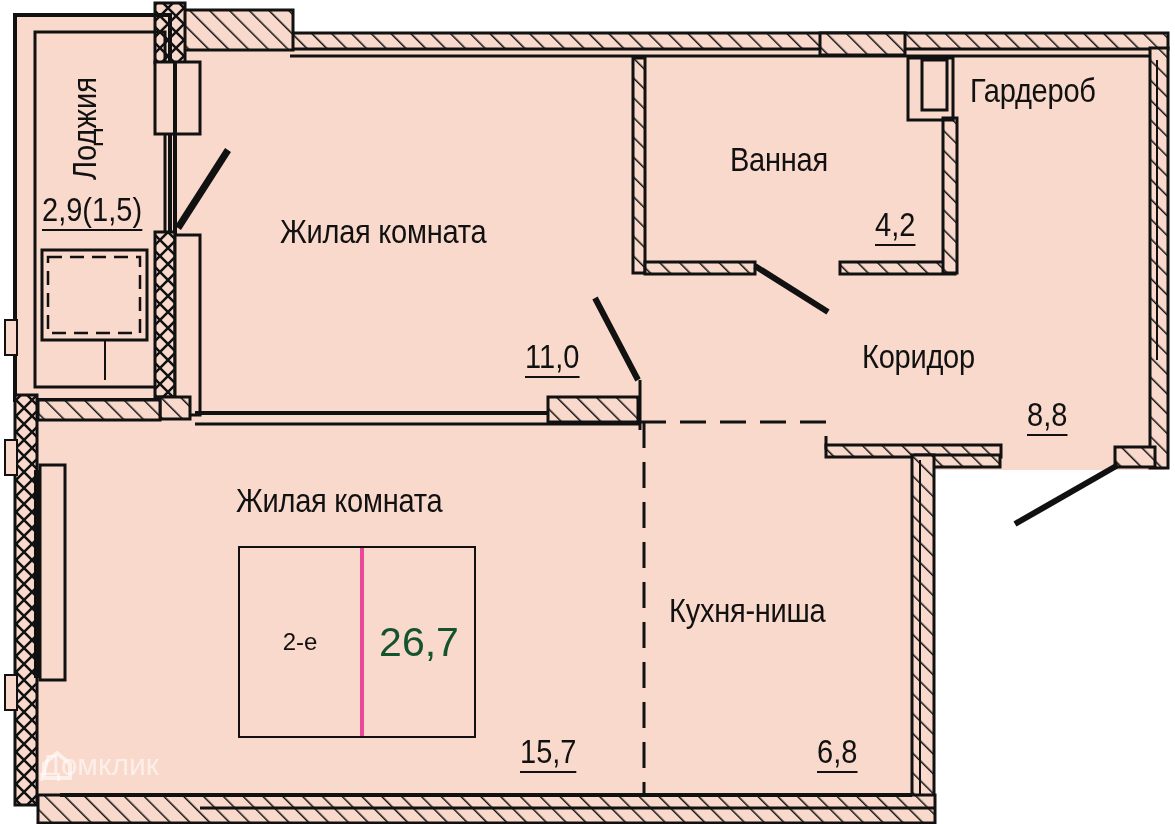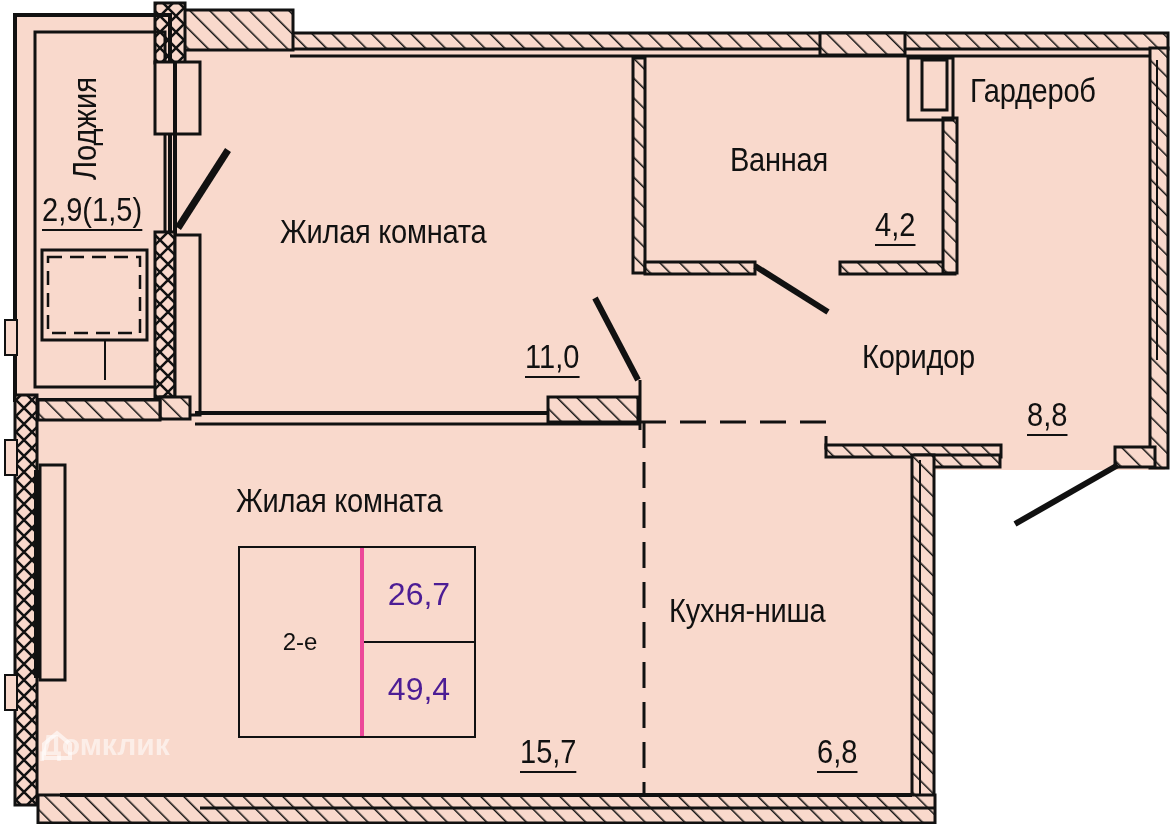--- a/index.html
+++ b/index.html
@@ -4,23 +4,23 @@
 <style>
   html,body{margin:0;padding:0;background:#ffffff;}
   #plan{position:relative;width:1175px;height:824px;overflow:hidden;background:#ffffff;font-family:"Liberation Sans",sans-serif;}
   #plan svg{position:absolute;left:0;top:0;}
   .lbl{position:absolute;color:#111;font-size:33px;line-height:1;white-space:nowrap;letter-spacing:-0.3px;transform:scaleX(0.88);transform-origin:left top;}
   .area{position:absolute;color:#111;font-size:33px;line-height:1;white-space:nowrap;border-bottom:2px solid #111;padding-bottom:3px;transform:scaleX(0.88);transform-origin:left top;}
   .vert{position:absolute;color:#111;font-size:33px;line-height:1;white-space:nowrap;transform:rotate(-90deg) scaleX(0.88);transform-origin:left top;}
   .tbl{position:absolute;left:238px;top:546px;width:238px;height:192px;border:2px solid #111;box-sizing:border-box;display:flex;background:#f9d9cc;}
   .tbl-left{width:120px;border-right:4px solid #ec4899;display:flex;align-items:center;justify-content:center;font-size:24px;color:#111;}
   .tbl-right{flex:1;display:flex;flex-direction:column;}
-  .tbl-cell{flex:1;border-bottom:2px solid #111;display:flex;align-items:center;justify-content:center;font-size:32px;color:#4c1d95;text-align:right;}
+  .tbl-cell{flex:1;border-bottom:2px solid #111;display:flex;align-items:center;justify-content:center;font-size:41px;color:#14532d;text-align:right;}
   .tbl-cell:last-child{border-bottom:none;}
-  .wm{position:absolute;left:40px;top:728px;display:flex;align-items:center;gap:6px;color:rgba(255,255,255,0.55);font-size:30px;font-weight:bold;}
+  .wm{position:absolute;left:40px;top:748px;display:flex;align-items:center;gap:6px;color:rgba(255,255,255,0.55);font-size:30px;font-weight:normal;}
 </style>
 </head>
 <body>
 
 <div id="plan">
   <svg width="1175" height="824" viewBox="0 0 1175 824">
     <defs>
       <pattern id="hatch" width="14" height="14" patternUnits="userSpaceOnUse" patternTransform="rotate(-45)">
         <rect width="14" height="14" fill="#f9d9cc"></rect>
         <line x1="0" y1="0" x2="0" y2="14" stroke="#111" stroke-width="3"></line>
@@ -116,21 +116,20 @@
   <div class="lbl" style="left:236px;top:484px;">Жилая комната</div>
   <div class="area" style="left:520px;top:735px;">15,7</div>
 
   <div class="lbl" style="left:669px;top:594px;">Кухня-ниша</div>
   <div class="area" style="left:817px;top:735px;">6,8</div>
 
   <div class="tbl">
     <div class="tbl-left">2-е</div>
     <div class="tbl-right">
       <div class="tbl-cell">26,7</div>
-      <div class="tbl-cell">49,4</div>
     </div>
   </div>
 
   <div class="wm">
     <svg width="34" height="34" viewBox="0 0 34 34">
       <path d="M4 16 L17 5 L30 16 L30 30 L4 30 Z" fill="none" stroke="rgba(255,255,255,0.6)" stroke-width="4"></path>
     </svg>
     <span>Домклик</span>
   </div>
 </div>

